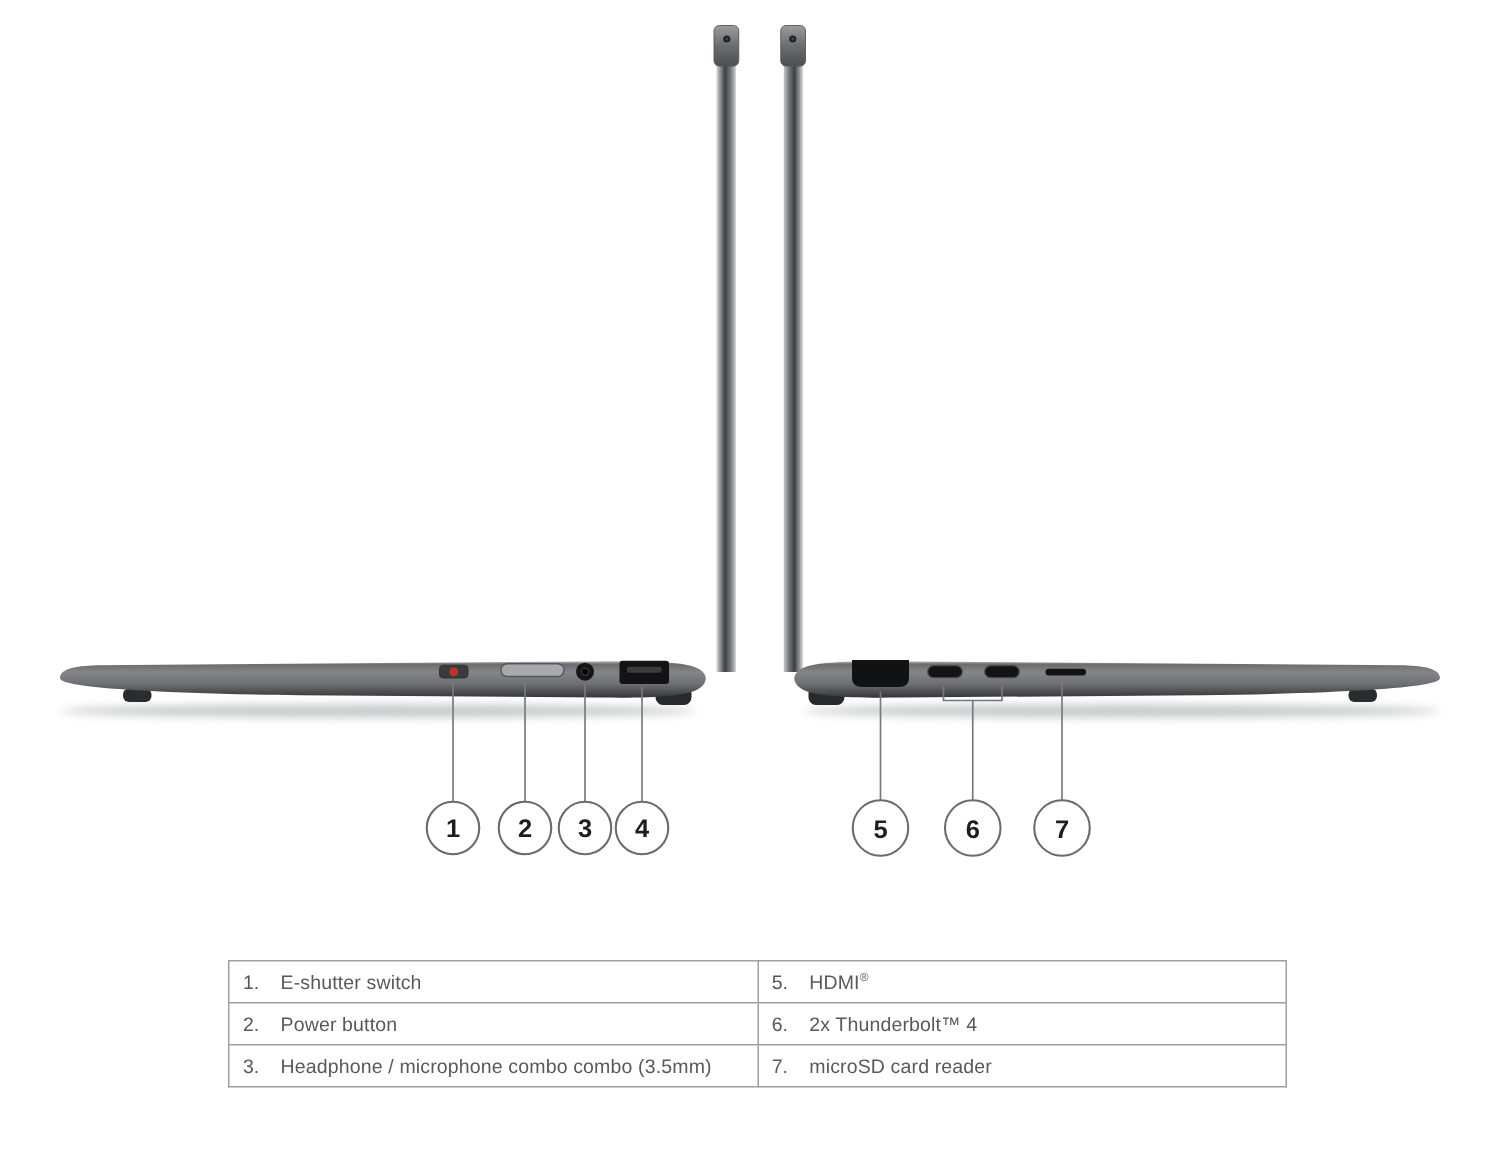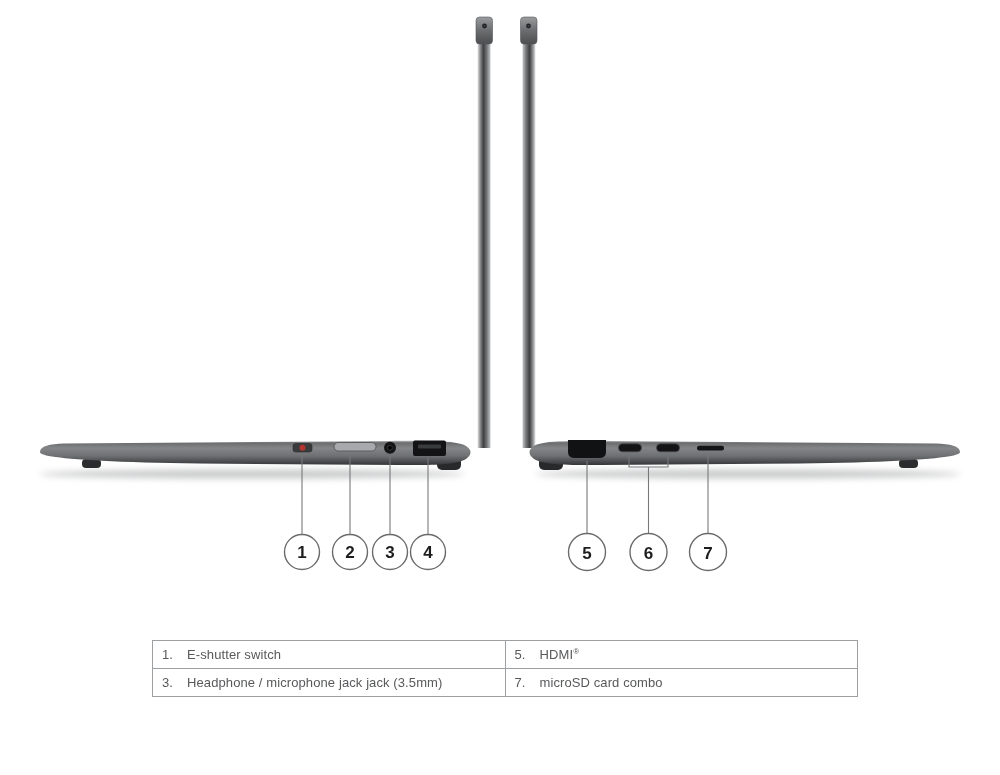--- a/index.html
+++ b/index.html
@@ -155,22 +155,30 @@
         <tr>
     <td>
       <span class="num">1.</span><span class="lbl">E-shutter switch</span>
     </td>
     <td>
       <span class="num">5.</span><span class="lbl">HDMI</span><sup class="reg">®</sup>
     </td>
   </tr>
   <tr>
     <td>
-      <span class="num">3.</span><span class="lbl">Headphone / microphone jack jack (3.5mm)</span>
+      <span class="num">2.</span><span class="lbl">Power button</span>
     </td>
     <td>
-      <span class="num">7.</span><span class="lbl">microSD card combo</span>
+      <span class="num">6.</span><span class="lbl">2x Thunderbolt™ 4</span>
+    </td>
+  </tr>
+  <tr>
+    <td>
+      <span class="num">3.</span><span class="lbl">Headphone / microphone combo combo (3.5mm)</span>
+    </td>
+    <td>
+      <span class="num">7.</span><span class="lbl">microSD card reader</span>
     </td>
   </tr>
 </tbody>
     </table>
 
 </div>
 
 </body></html>

